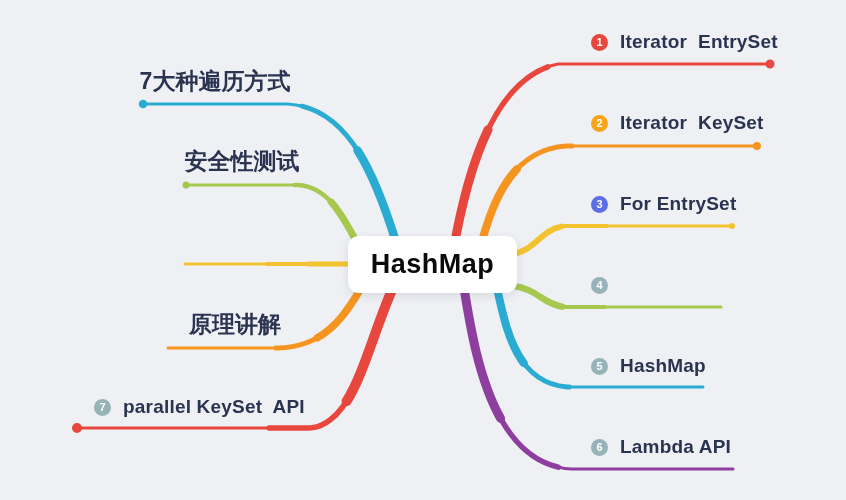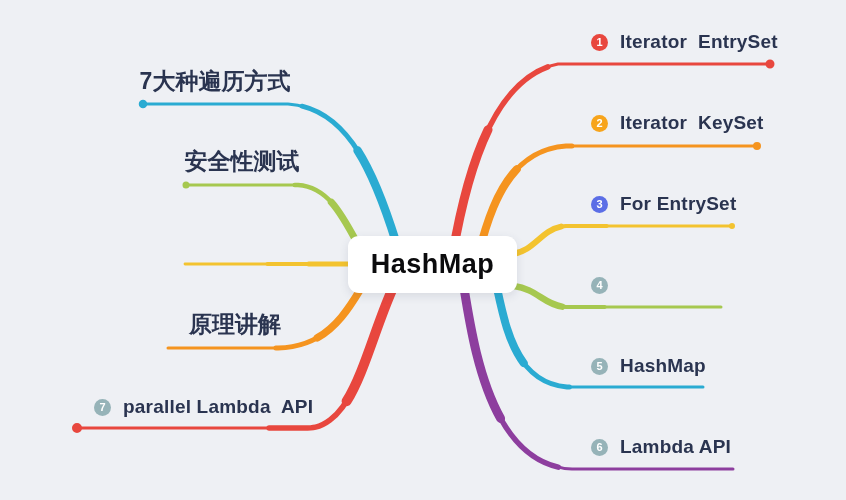--- a/index.html
+++ b/index.html
@@ -82,21 +82,21 @@
   <div class="node">
     <span class="node-label">HashMap</span>
   </div>
 
   <div class="clabel" style="left:215px;top:81px">7大种遍历方式</div>
   <div class="clabel" style="left:242px;top:161px">安全性测试</div>
   <div class="clabel" style="left:235px;top:324px">原理讲解</div>
 
   <div class="row" style="left:94px;top:394px">
     <span class="badge" style="background: rgb(150, 179, 184);">7</span>
-    <span class="rlabel">parallel Lambda  API</span>
+    <span class="rlabel">parallel KeySet  API</span>
   </div>
 
   <div class="row" style="left:591px;top:29px">
     <span class="badge" style="background: rgb(232, 71, 62);">1</span>
     <span class="rlabel">Iterator  EntrySet</span>
   </div>
   <div class="row" style="left:591px;top:110px">
     <span class="badge" style="background: rgb(247, 164, 27);">2</span>
     <span class="rlabel">Iterator  KeySet</span>
   </div>

